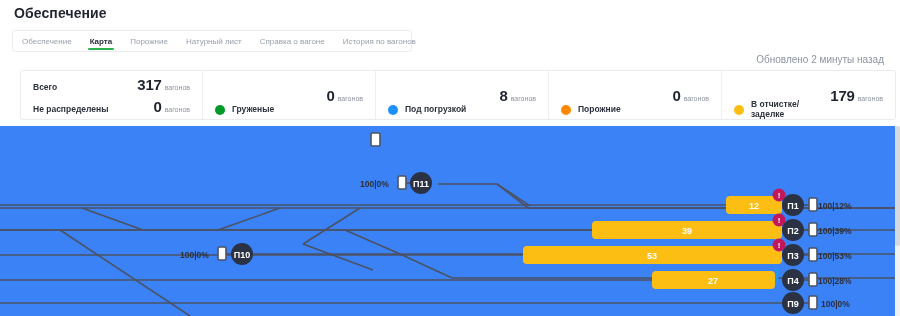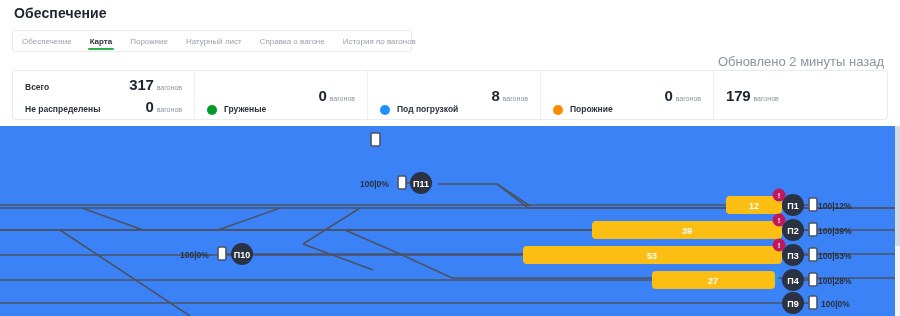--- a/index.html
+++ b/index.html
@@ -38,26 +38,26 @@
   .tab.active { color: #2b303b; font-weight: bold; }
   .tab.active::after {
     content: ""; position: absolute;
     left: 7px; right: 7px; bottom: 1px; height: 2px;
     background: #2bb24c; border-radius: 1px;
   }
 
   
   .updated-note {
     position: absolute; right: 16px; top: 54px;
-    font-size: 13px; color: #8d93a0;
+    font-size: 10px; color: #8d93a0;
   }
 
   
   .cards {
-    position: absolute; left: 12px; top: 70px;
+    position: absolute; left: 20px; top: 70px;
     width: 876px; height: 50px;
     background: #fff;
     border: 1px solid #e9ebef;
     border-radius: 3px;
     display: flex;
   }
   .card {
     flex: 0 0 auto;
     display: flex; align-items: center;
     height: 100%;
@@ -199,20 +199,24 @@
         <span class="dot" style="background: rgb(255, 138, 0);"></span>
         <span class="seg-label">Порожние</span>
       </span>
       <span class="num-wrap">
         <span class="num">0</span>
         <span class="unit">вагонов</span>
       </span>
     </div>
 
     <div class="card seg">
+      <span class="seg-left">
+        <span class="dot" style="background: rgb(253, 190, 20);"></span>
+        <span class="seg-label">В отчистке/<br>заделке</span>
+      </span>
       <span class="num-wrap">
         <span class="num">179</span>
         <span class="unit">вагонов</span>
       </span>
     </div>
 
   </div>
 
   <div class="map">
     <svg width="900" height="190" viewBox="0 0 900 190" xmlns="http://www.w3.org/2000/svg">

